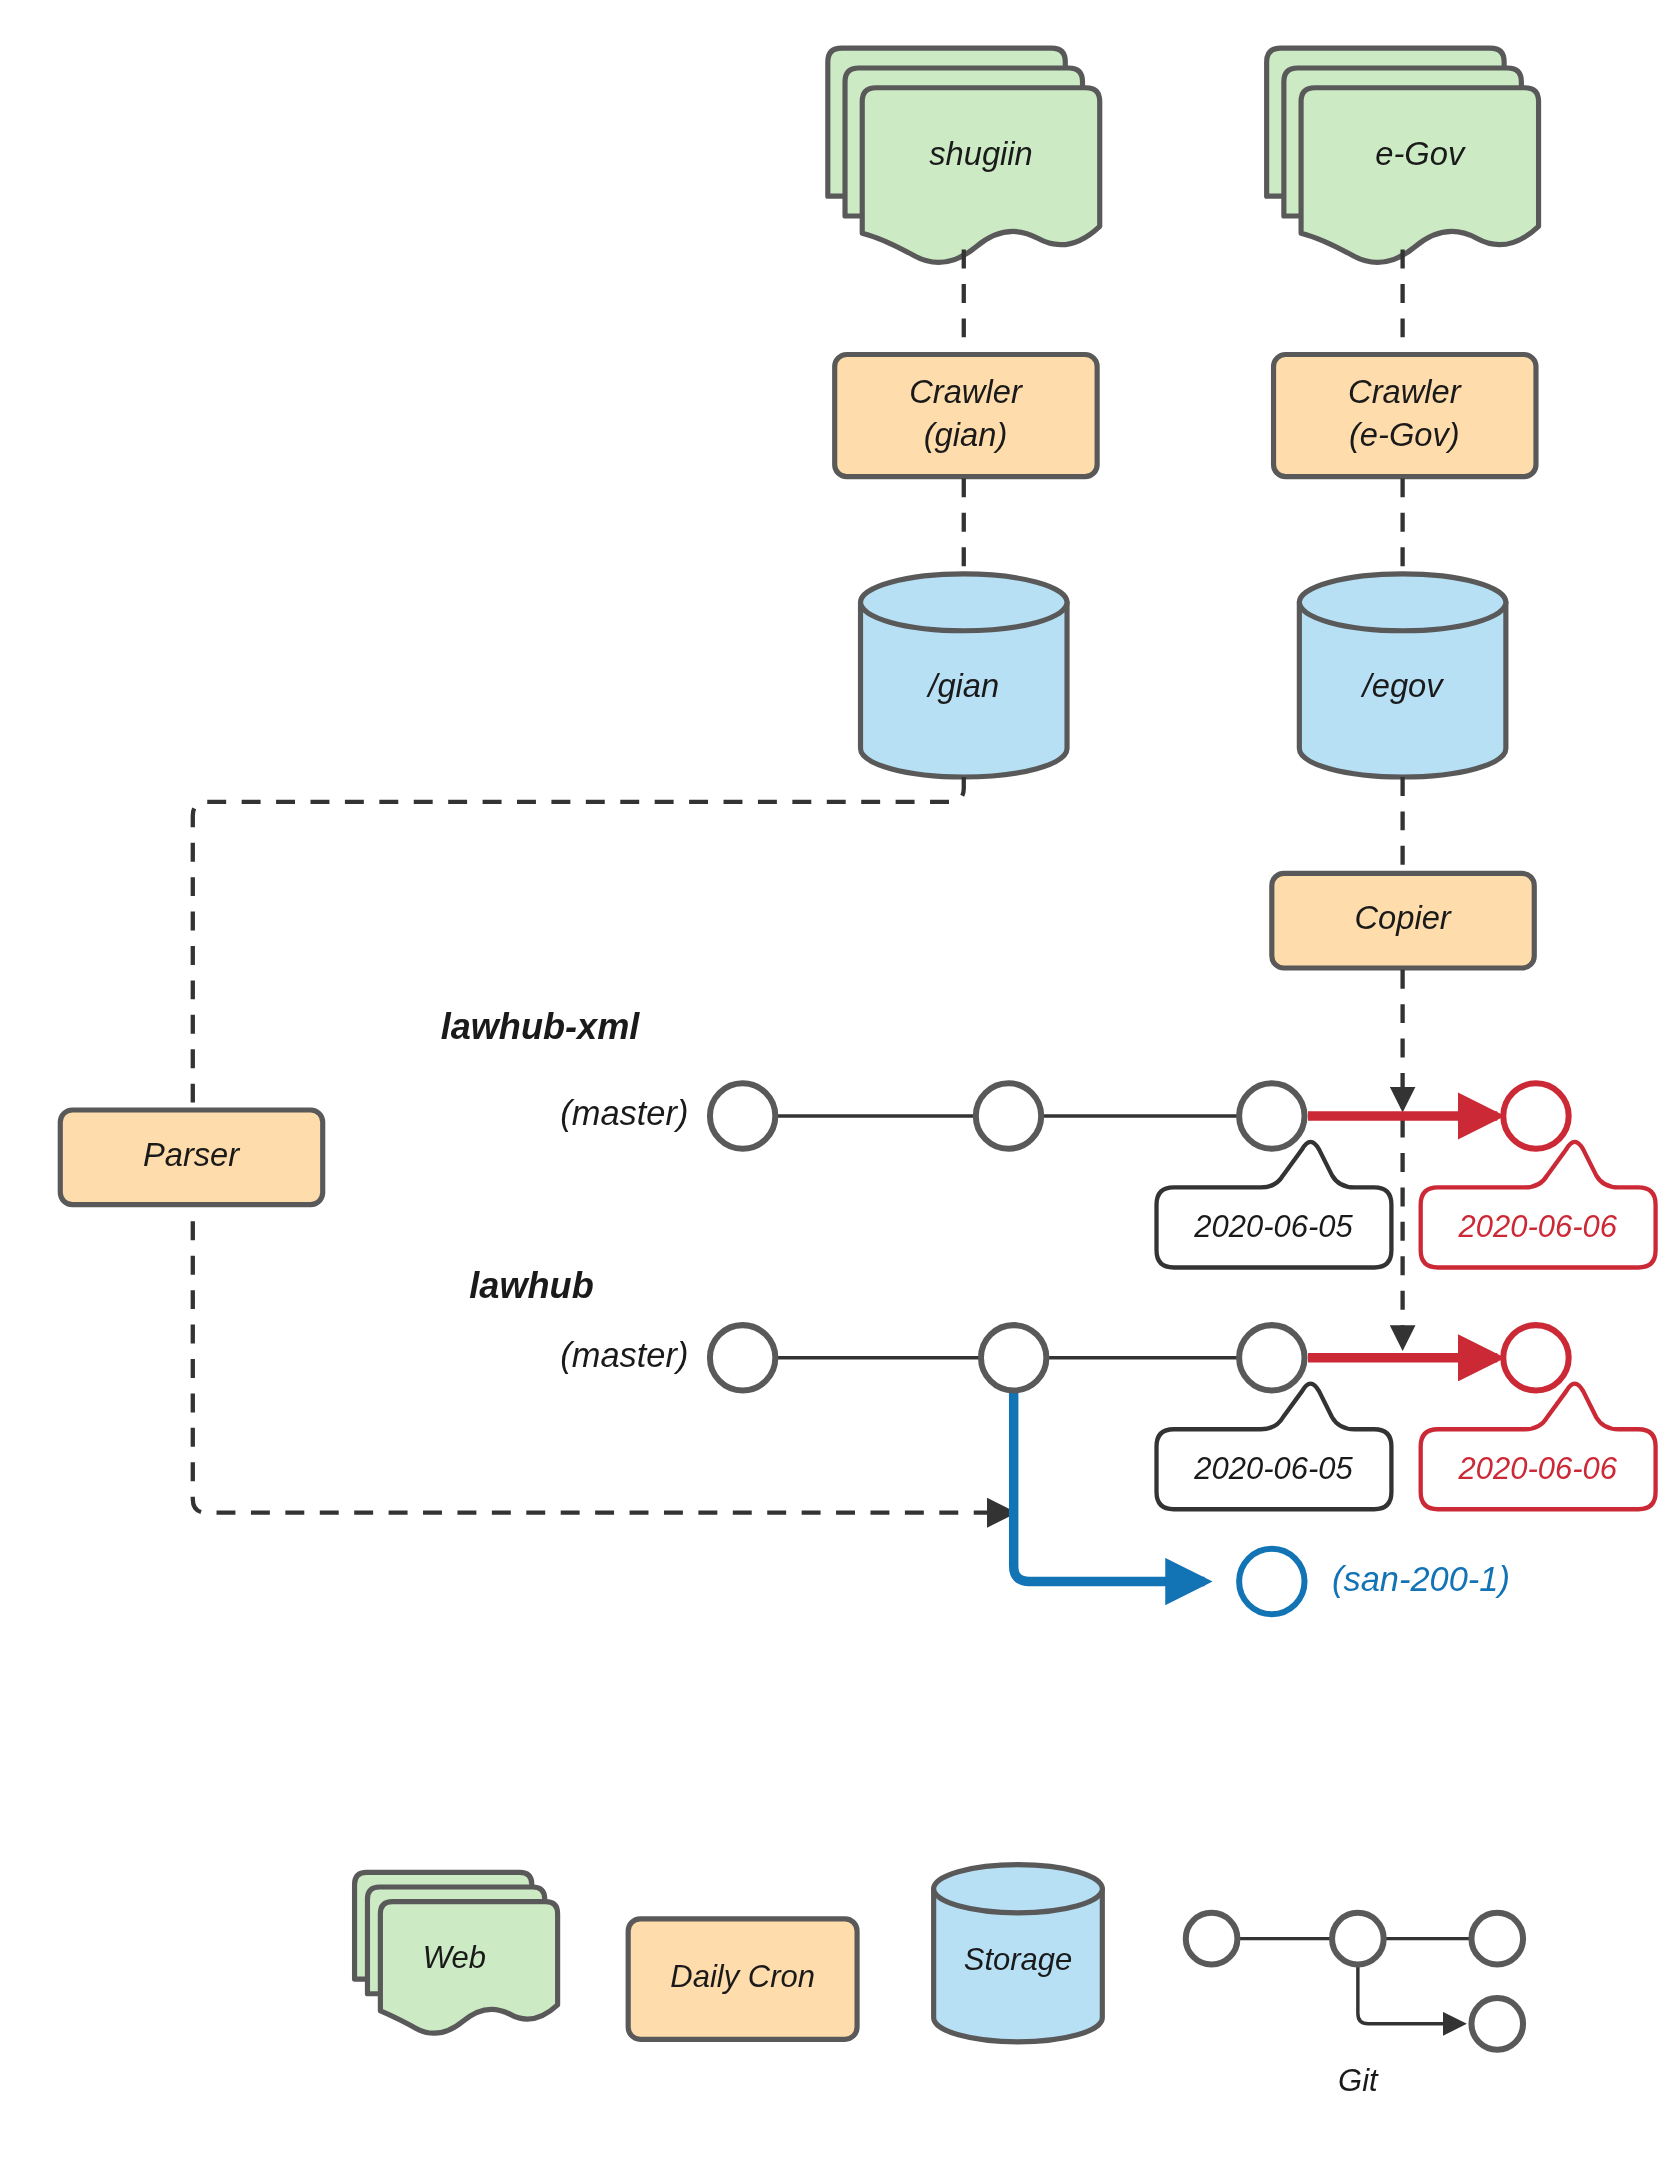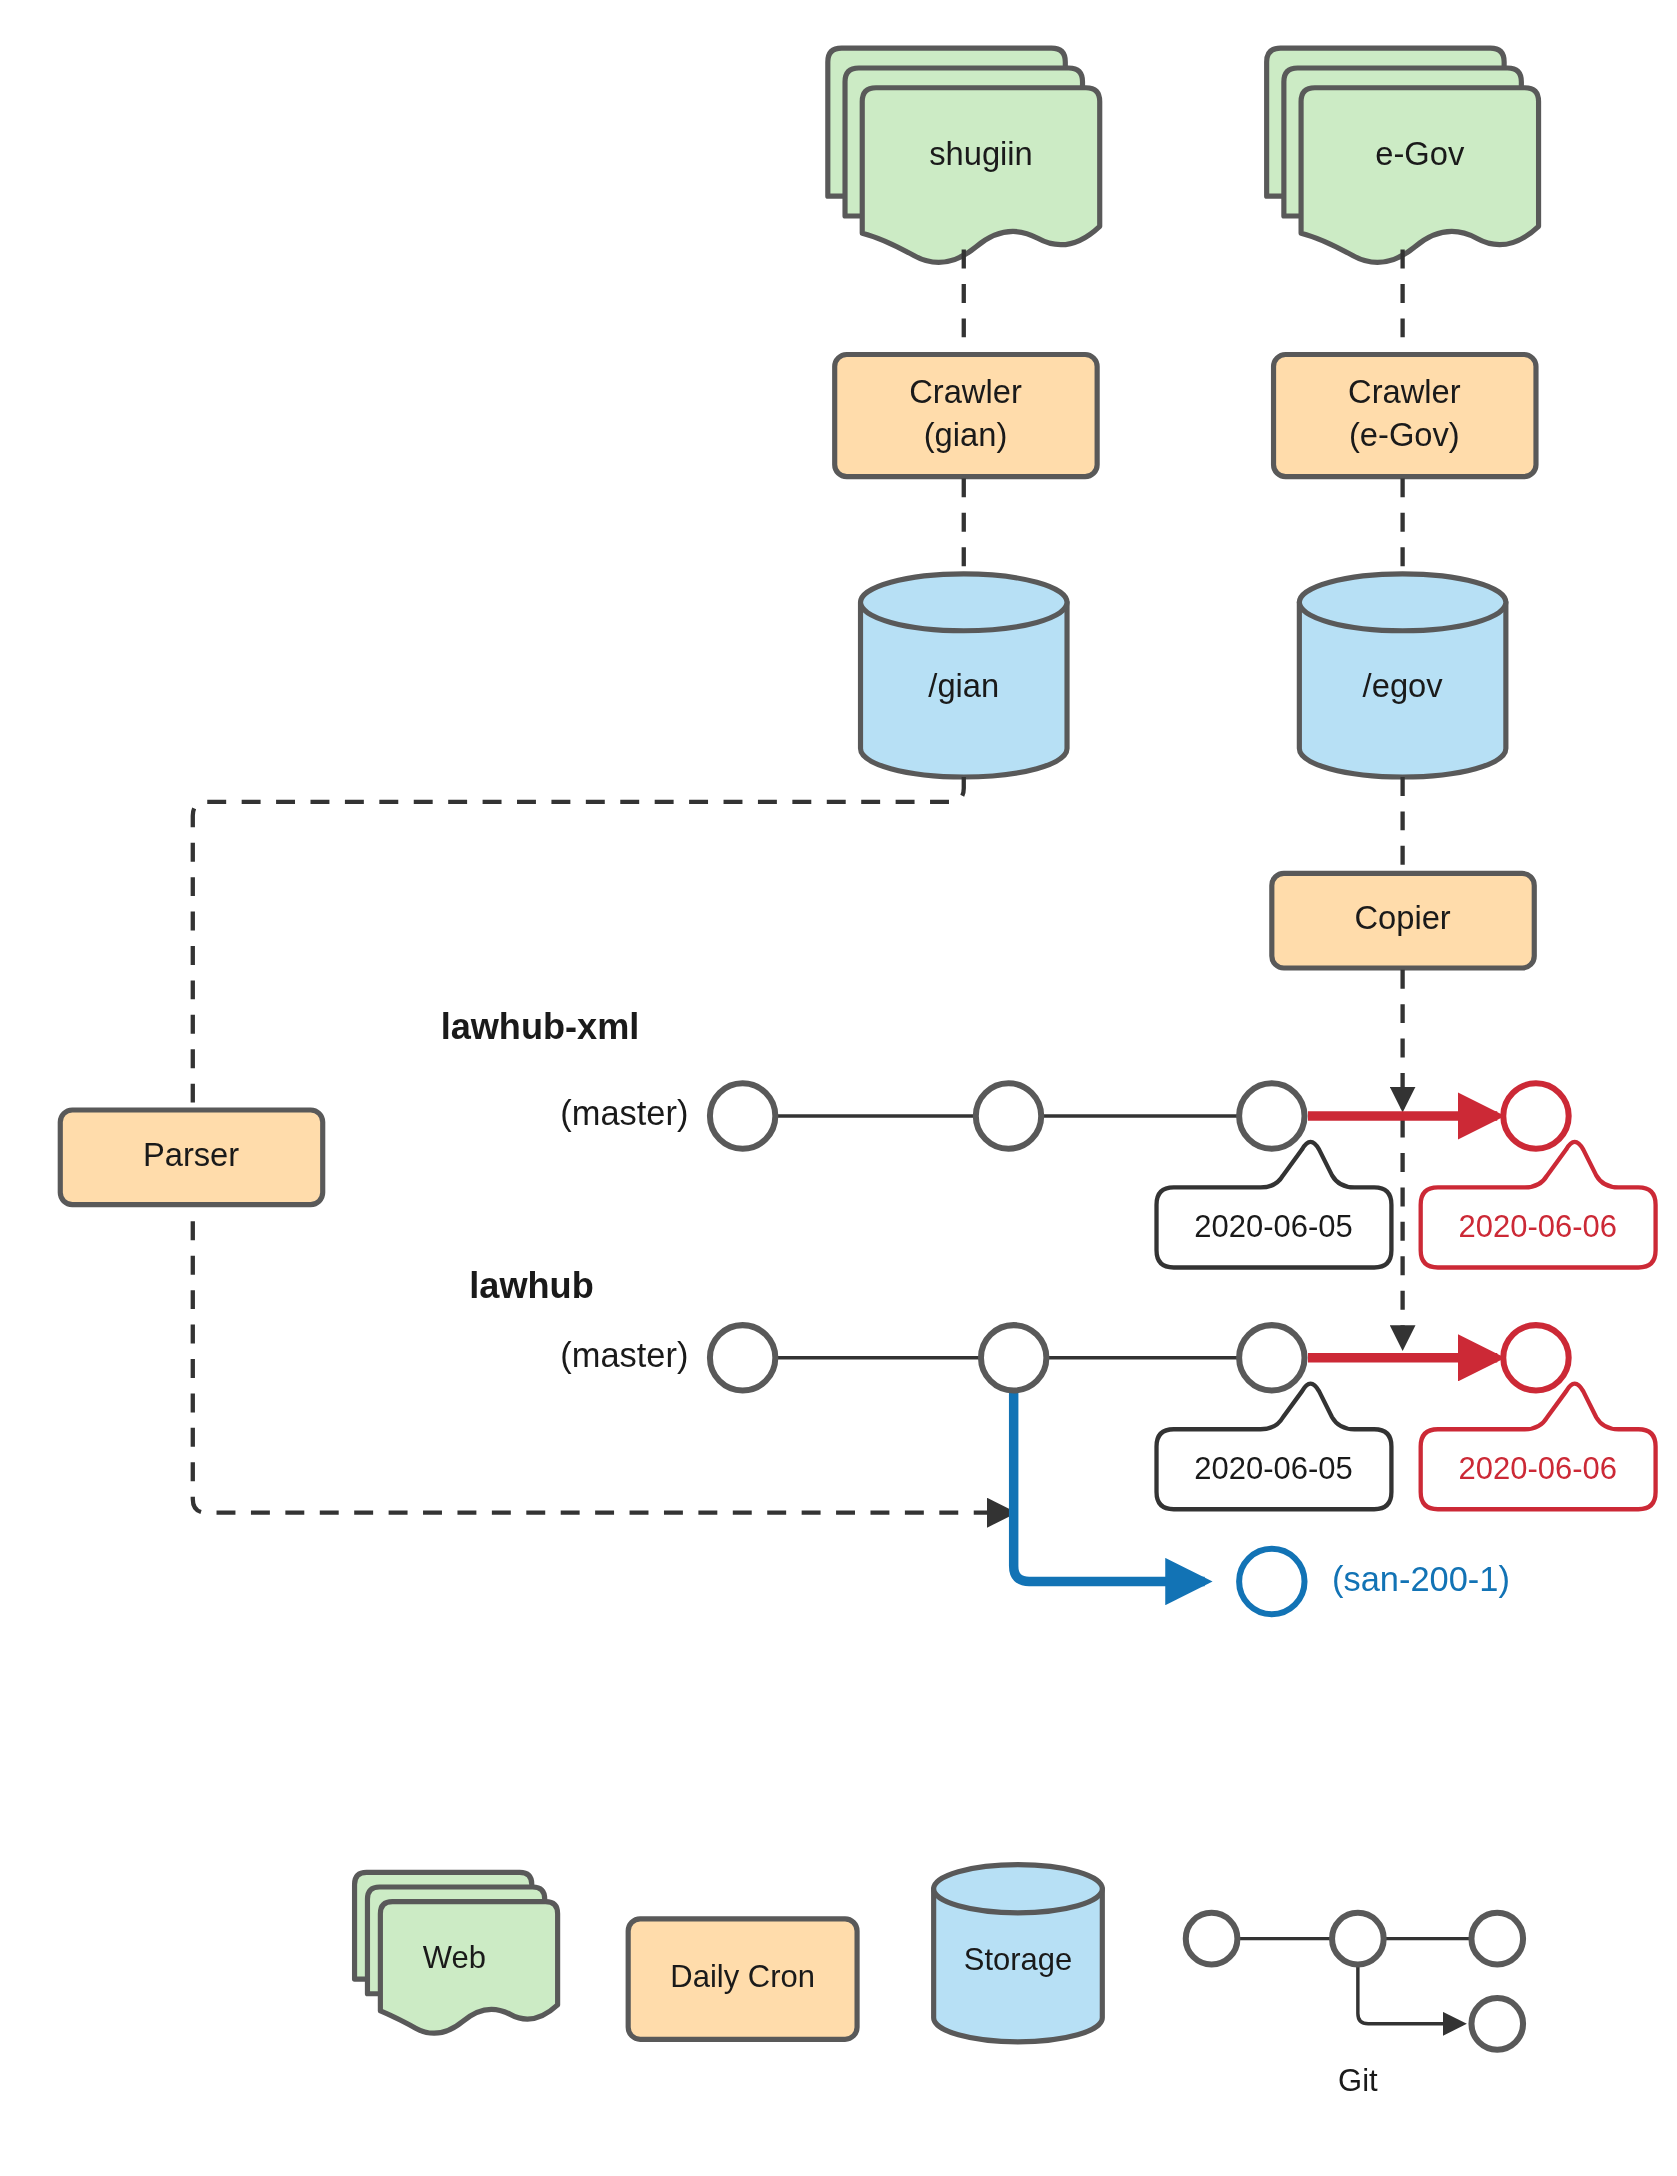--- a/index.html
+++ b/index.html
@@ -10,20 +10,21 @@
   body {
     width: 1678px;
     height: 2177px;
     font-family: "Liberation Sans", sans-serif;
     overflow: hidden;
   }
   #diagram-root {
     position: relative;
     width: 1678px;
     height: 2024px;
+    font-style: italic;
   }
   svg#diagram {
     display: block;
     width: 1678px;
     height: 2177px;
   }
   .shape-stroke {
     stroke: #595959;
     stroke-width: 6;
     stroke-linejoin: round;

